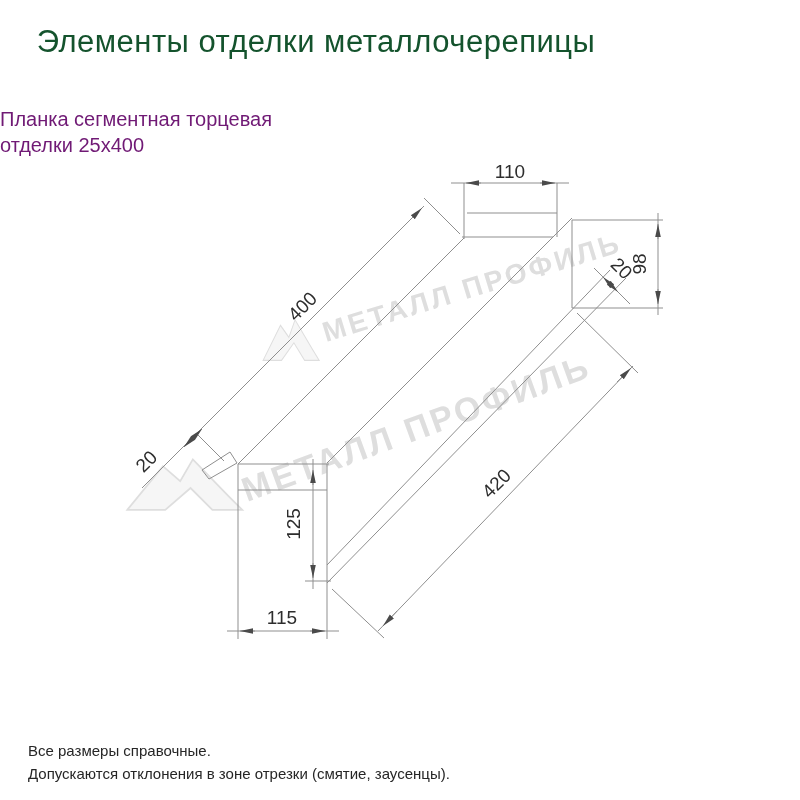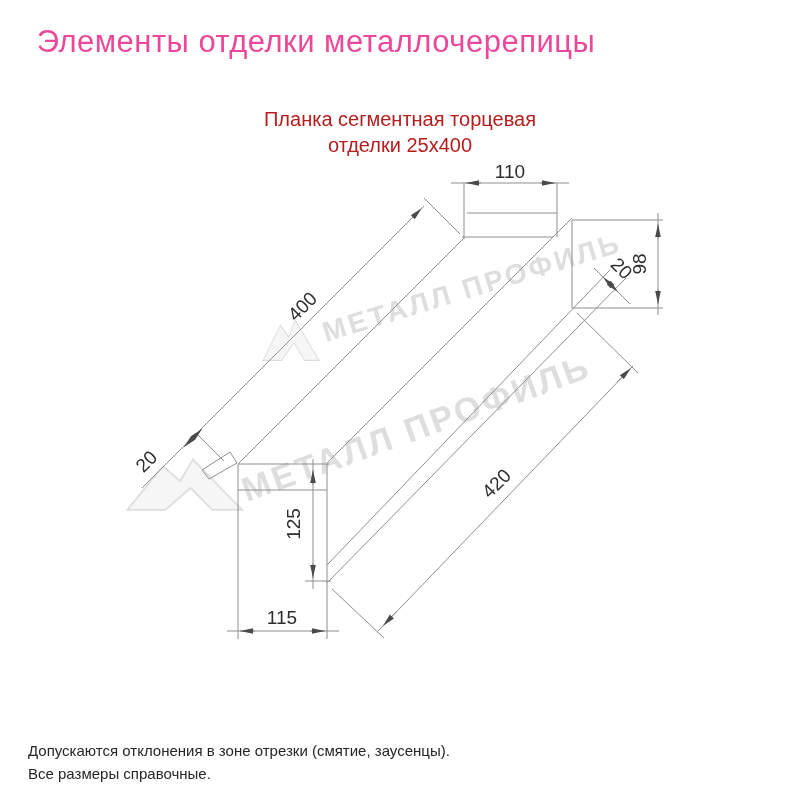--- a/index.html
+++ b/index.html
@@ -1,21 +1,21 @@
 <!DOCTYPE html>
 <html><head>
 <meta charset="utf-8">
 <style>
   html,body{margin:0;padding:0;background:#ffffff;}
   #page{position:relative;width:800px;height:800px;background:#ffffff;overflow:hidden;
         font-family:"Liberation Sans", sans-serif;color:#2d2d2d;}
   .title{position:absolute;top:24px;left:0;width:632px;text-align:center;
-         font-size:31px;letter-spacing:0.5px;color:#ec4899;}
-  .subtitle{position:absolute;top:106px;left:0;width:800px;text-align:center;
-            font-size:20px;line-height:26px;color:#b91c1c;}
+         font-size:31px;letter-spacing:0.5px;color:#14532d;}
+  .subtitle{position:absolute;top:106px;left:0;width:800px;text-align:left;
+            font-size:20px;line-height:26px;color:#701a75;}
   .footer{position:absolute;left:28px;top:739px;font-size:15px;line-height:23px;color:#262626;}
   svg{position:absolute;left:0;top:0;}
   .dline{stroke:#8f8f8f;stroke-width:1;fill:none;}
   .dimtxt{fill:#2d2d2d;font-size:19px;font-family:"Liberation Sans",sans-serif;}
   .wm{fill:#dedede;font-weight:bold;letter-spacing:3px;font-family:"Liberation Sans",sans-serif;}
   .ghost{fill:#f6f6f6;stroke:#dedede;stroke-width:1.5;}
 </style>
 </head>
 <body>
 
@@ -117,17 +117,17 @@
       <line class="dline" x1="378" y1="631" x2="633" y2="366"></line>
       <line class="dline" x1="332" y1="589" x2="384" y2="638"></line>
       <line class="dline" x1="577" y1="313" x2="638" y2="373"></line>
       <line class="dline" x1="397" y1="611" x2="383" y2="626" marker-end="url(#arr)"></line>
       <line class="dline" x1="617" y1="382" x2="631" y2="368" marker-end="url(#arr)"></line>
       <text class="dimtxt" text-anchor="middle" transform="translate(501,488) rotate(-45)">420</text>
     </g>
   </svg>
 
   <div class="footer">
+    <div>Все размеры справочные.</div>
     <div>Допускаются отклонения в зоне отрезки (смятие, заусенцы).</div>
-    <div>Все размеры справочные.</div>
   </div>
 
 </div>
 
 </body></html>

